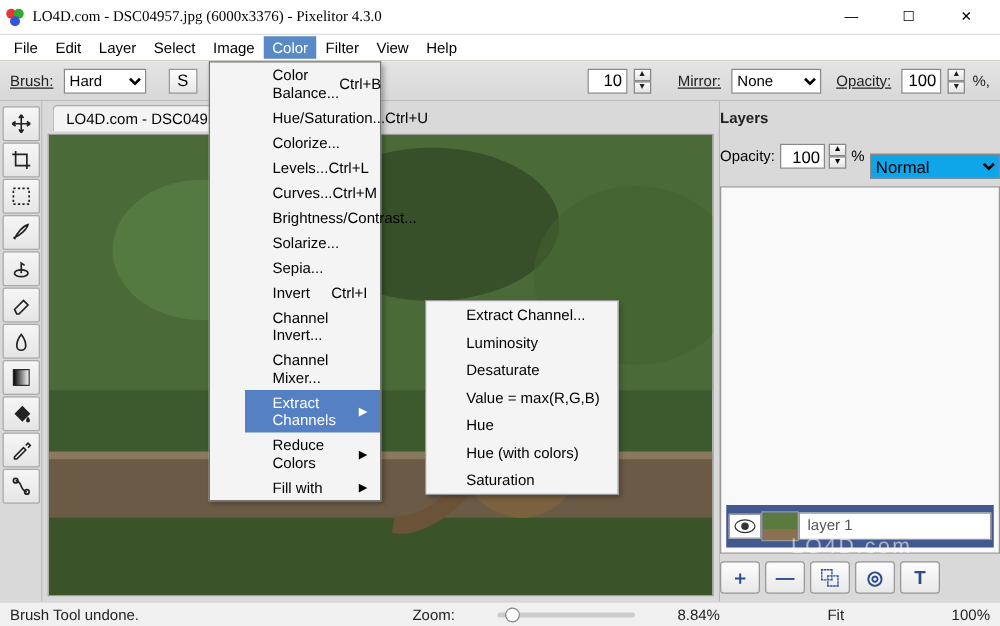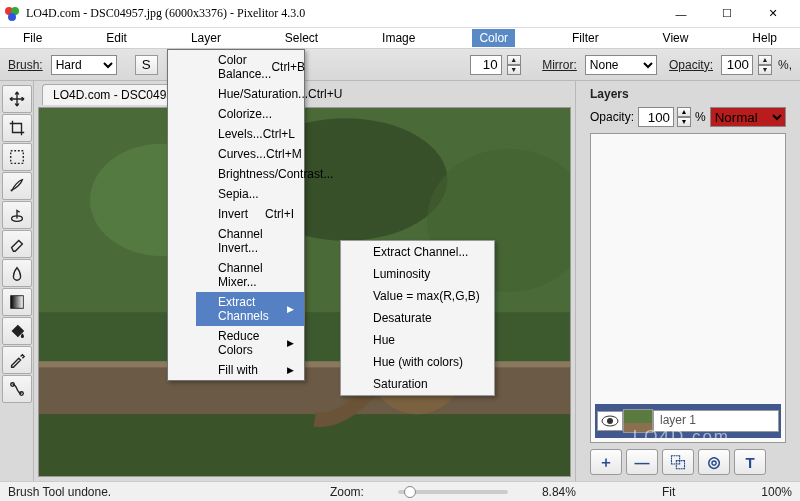--- a/index.html
+++ b/index.html
@@ -5,21 +5,21 @@
 * { box-sizing: border-box; margin: 0; padding: 0; font-family: "Segoe UI", Tahoma, sans-serif; }
 body { background: #fff; width: 800px; height: 501px; overflow: hidden; font-size: 12px; }
 
 
 .titlebar { height: 28px; background: #fff; border-bottom: 1px solid #ddd; display: flex; align-items: center; padding: 0 4px; }
 .titlebar .icon { width: 16px; height: 16px; margin-right: 6px; }
 .titlebar .title { flex: 1; font-size: 12px; color: #000; font-family: Liberation Serif, serif; }
 .titlebar .winbtn { width: 46px; height: 28px; display: flex; align-items: center; justify-content: center; font-size: 11px; color: #000; }
 
 
-.menubar { height: 21px; background: #fff; border-bottom: 1px solid #d4d0c8; display: flex; align-items: center; padding: 0 16px; justify-content: space-between; }
+.menubar { height: 21px; background: #fff; border-bottom: 1px solid #d4d0c8; display: flex; align-items: center; padding: 0 4px; }
 .menubar .menu { padding: 2px 7px; font-size: 12px; cursor: default; }
 .menubar .menu.open { background: #5a8ac6; color: #fff; }
 
 
 .toolbar { height: 32px; background: linear-gradient(#e4e4e4, #d8d8d8); border-bottom: 1px solid #b8b8b8; display: flex; align-items: center; padding: 0 8px; gap: 6px; font-size: 12px; color: #222; }
 .toolbar label { margin-right: 2px; text-decoration: underline; }
 .toolbar input[type="text"] { width: 32px; height: 20px; border: 1px solid #888; padding: 0 3px; text-align: right; background:#fff; }
 .toolbar select { height: 20px; border: 1px solid #888; background: #fff; font-size: 12px; }
 .spinner-btns { display: inline-flex; flex-direction: column; margin-left: -1px; }
 .spinner-btns span { width: 14px; height: 10px; border: 1px solid #888; background: linear-gradient(#fdfdfd,#e3e3e3); font-size: 7px; line-height: 7px; text-align: center; }
@@ -33,25 +33,25 @@
 .toolbtn svg { width: 18px; height: 18px; }
 
 
 .center { flex: 1; display: flex; flex-direction: column; background: #d9d9d9; position: relative; }
 .tabs { height: 24px; display: flex; align-items: end; padding-left: 8px; }
 .tab { background: #f4f4f4; border: 1px solid #aaa; border-bottom: none; border-radius: 4px 4px 0 0; padding: 3px 22px 3px 10px; font-size: 12px; position: relative; }
 .canvas-wrap { margin: 2px 4px 4px 4px; background: #fff; border: 1px solid #999; box-shadow: inset 0 0 0 1px #ccc; flex: 1; overflow: hidden; position: relative; }
 .canvas-bg { position:absolute; inset:0; }
 
 
-.layers-panel { width: 225px; background: #d9d9d9; border-left: 1px solid #b8b8b8; padding: 6px 14px; display: flex; flex-direction: column; }
+.layers-panel { width: 225px; background: #d9d9d9; border-left: 1px solid #b8b8b8; padding: 6px 0; display: flex; flex-direction: column; }
 .layers-panel .hdr { font-weight: bold; font-size: 12px; margin-bottom: 6px; color:#222; }
 .layers-panel .row { display: flex; align-items: center; gap: 4px; font-size: 12px; margin-bottom: 6px; }
 .layers-panel .row input { width: 36px; height: 20px; border:1px solid #888; text-align:right; padding:0 3px; }
-.layers-panel .row select { flex:1; height:20px; border:1px solid #888; background:#b91c1c; }
+.layers-panel .row select { flex:1; height:20px; border:1px solid #888; background:#0ea5e9;margin-top:16px; }
 .layers-list { flex: 1; background: #f9f9f9; border: 1px solid #999; margin-bottom: 6px; position:relative; }
 .layer-item { position:absolute; bottom:4px; left:4px; right:4px; height:34px; background:#41598f; display:flex; align-items:center; gap:0; padding:2px; }
 .layer-item .eye { width:26px; height:20px; display:flex; align-items:center; justify-content:center; background:#fff; border:1px solid #999; }
 .layer-item .thumb { width:30px; height:24px; background:linear-gradient(#5a7a3f 60%, #8b7050 60%); border:1px solid #999; }
 .layer-item .name { flex:1; background:#fff; border:1px solid #999; height:22px; padding:2px 6px; color:#555; font-size:12px; }
 .layer-btns { display:flex; gap:4px; }
 .layer-btn { width:32px; height:26px; border:1px solid #999; background:linear-gradient(#fdfdfd,#e8e8e8); border-radius:3px; display:flex; align-items:center; justify-content:center; font-size:15px; color:#2a4b8d; font-weight:bold; }
 
 
 .dropdown { position: absolute; top: 49px; left: 167px; width: 138px; background: #f4f4f4; border: 1px solid #737373; box-shadow: 2px 2px 4px rgba(0,0,0,.3); z-index: 100; padding-left: 28px; }
@@ -285,20 +285,23 @@
       <span>Ctrl+L</span>
     </div>
   <div class="mitem">
       <span>Curves...</span>
       <span>Ctrl+M</span>
     </div>
   <div class="mitem">
       <span>Brightness/Contrast...</span>
     </div>
   <div class="mitem">
+      <span>Solarize...</span>
+    </div>
+  <div class="mitem">
       <span>Sepia...</span>
     </div>
   <div class="mitem">
       <span>Invert</span>
       <span>Ctrl+I</span>
     </div>
   <div class="mitem">
       <span>Channel Invert...</span>
     </div>
   <div class="mitem">
@@ -315,19 +318,19 @@
   <div class="mitem">
       <span>Fill with</span>
       <span class="arrow">▶</span>
     </div>
 </div>
 
 <div class="submenu">
   <div class="mitem">Extract Channel...</div>
   <div class="sep"></div>
   <div class="mitem">Luminosity</div>
+  <div class="mitem">Desaturate</div>
   <div class="mitem">Value = max(R,G,B)</div>
-  <div class="mitem">Desaturate</div>
   <div class="sep"></div>
   <div class="mitem">Hue</div>
   <div class="mitem">Hue (with colors)</div>
   <div class="mitem">Saturation</div>
 </div>
 
 </body></html>

